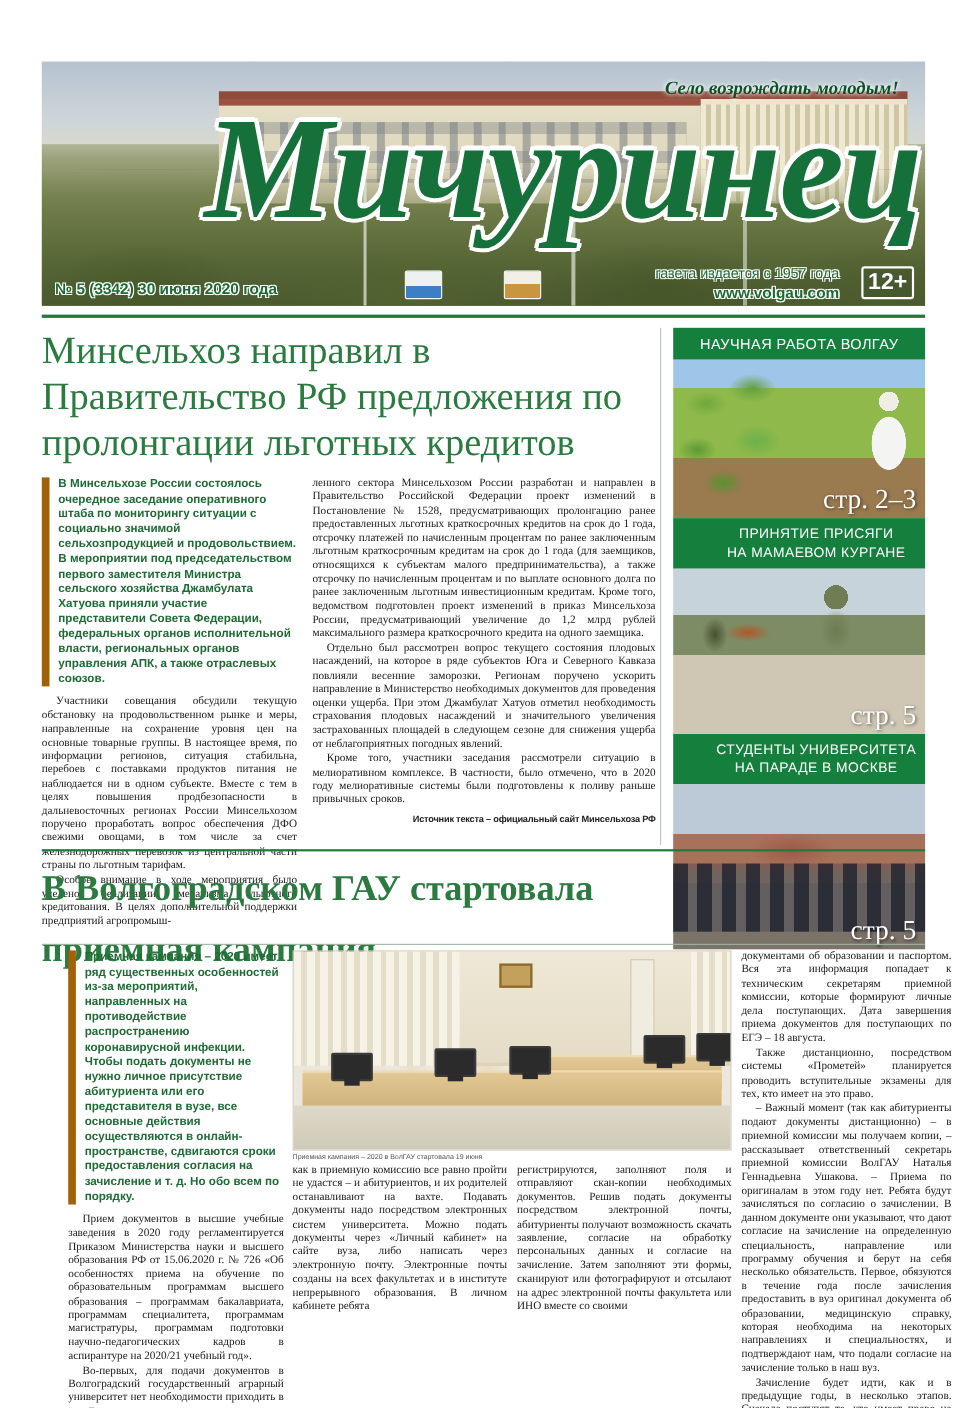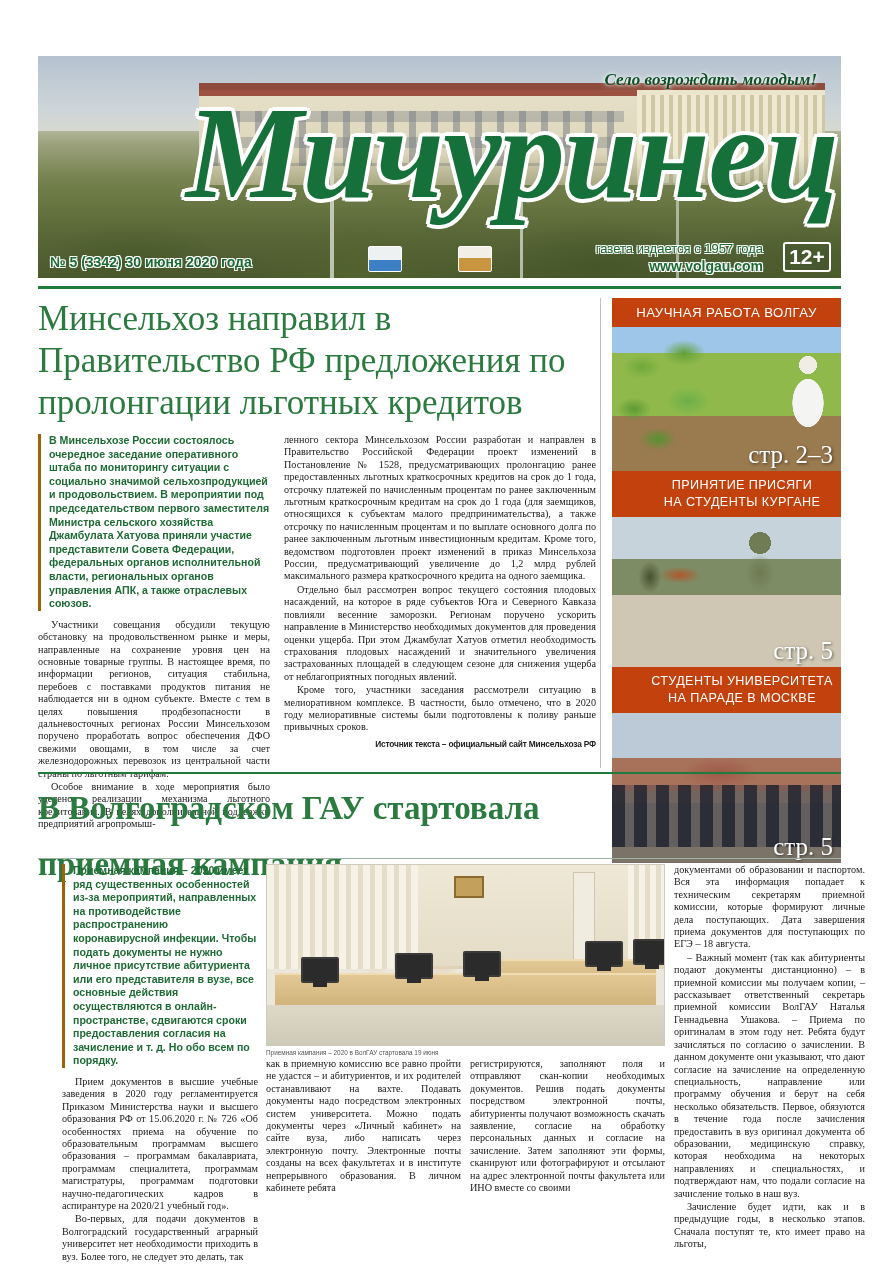--- a/index.html
+++ b/index.html
@@ -205,21 +205,21 @@
     background: #b9c4bb;
   }
 
   .lead-cols {
     position: absolute; left: 38px; top: 434px; width: 558px; height: 330px;
   }
   .lead-col-a { position: absolute; left: 0; top: 0; width: 232px; }
   .lead-col-b { position: absolute; left: 246px; top: 0; width: 312px; }
 
   .standfirst {
-    border-left: 3px solid #a16207;
+    border-left: 7px solid #a16207;
     padding-left: 8px;
     font-family: "Liberation Sans", sans-serif;
     font-weight: bold; font-size: 10.6px; line-height: 13.6px;
     color: #1f6b35;
   }
 
   .body-txt {
     font-family: "Liberation Serif", serif;
     font-size: 10.2px; line-height: 12.4px;
     color: #1a1a1a; text-align: justify;
@@ -234,21 +234,21 @@
     font-size: 8.4px; font-weight: bold;
     color: #222; font-stretch: condensed;
     letter-spacing: -.2px;
   }
 
   
   .rail {
     position: absolute; left: 612px; top: 298px; width: 229px;
   }
   .rail-band {
-    background: #c2410c; color: #ffffff;
+    background: #15803d; color: #ffffff;
     font-family: "Liberation Sans", sans-serif;
     font-size: 13.2px; line-height: 17px;
     letter-spacing: .4px;
     text-align: center;
     padding: 6px 4px;
   }
   .rail-band.small { font-size: 12.6px; padding-left: 35px; }
 
   .rail-photo {
     position: relative; width: 229px; overflow: hidden;
@@ -434,21 +434,21 @@
   <div class="rail">
 
     <div class="rail-band">НАУЧНАЯ РАБОТА ВОЛГАУ</div>
 
     <div class="rail-photo ph-vine">
       <span class="pg">стр. 2–3</span>
     </div>
 
     <div class="rail-band small">
       <div>ПРИНЯТИЕ ПРИСЯГИ</div>
-      <div>НА СТУДЕНТЫ КУРГАНЕ</div>
+      <div>НА МАМАЕВОМ КУРГАНЕ</div>
     </div>
 
     <div class="rail-photo ph-oath">
       <span class="pg">стр. 5</span>
     </div>
 
     <div class="rail-band small">
       <div>СТУДЕНТЫ УНИВЕРСИТЕТА</div>
       <div>НА ПАРАДЕ В МОСКВЕ</div>
     </div>
@@ -500,20 +500,21 @@
 
     <div class="bot-c3">
       <div class="body-txt">
         <p class="noind">регистрируются, заполняют поля и отправляют скан-копии необходимых документов. Решив подать документы посредством электронной почты, абитуриенты получают возможность скачать заявление, согласие на обработку персональных данных и согласие на зачисление. Затем заполняют эти формы, сканируют или фотографируют и отсылают на адрес электронной почты факультета или ИНО вместе со своими</p>
       </div>
     </div>
 
     <div class="bot-c4">
       <div class="body-txt">
         <p class="noind">документами об образовании и паспортом. Вся эта информация попадает к техническим секретарям приемной комиссии, которые формируют личные дела поступающих. Дата завершения приема документов для поступающих по ЕГЭ – 18 августа.</p>
+        <p>Также дистанционно, посредством системы «Прометей» планируется проводить вступительные экзамены для тех, кто имеет на это право.</p>
         <p>– Важный момент (так как абитуриенты подают документы дистанционно) – в приемной комиссии мы получаем копии, – рассказывает ответственный секретарь приемной комиссии ВолГАУ Наталья Геннадьевна Ушакова. – Приема по оригиналам в этом году нет. Ребята будут зачисляться по согласию о зачислении. В данном документе они указывают, что дают согласие на зачисление на определенную специальность, направление или программу обучения и берут на себя несколько обязательств. Первое, обязуются в течение года после зачисления предоставить в вуз оригинал документа об образовании, медицинскую справку, которая необходима на некоторых направлениях и специальностях, и подтверждают нам, что подали согласие на зачисление только в наш вуз.</p>
         <p>Зачисление будет идти, как и в предыдущие годы, в несколько этапов. Сначала поступят те, кто имеет право на льготы,</p>
       </div>
 
     </div>
 
   </div>
 
 </div>
 

